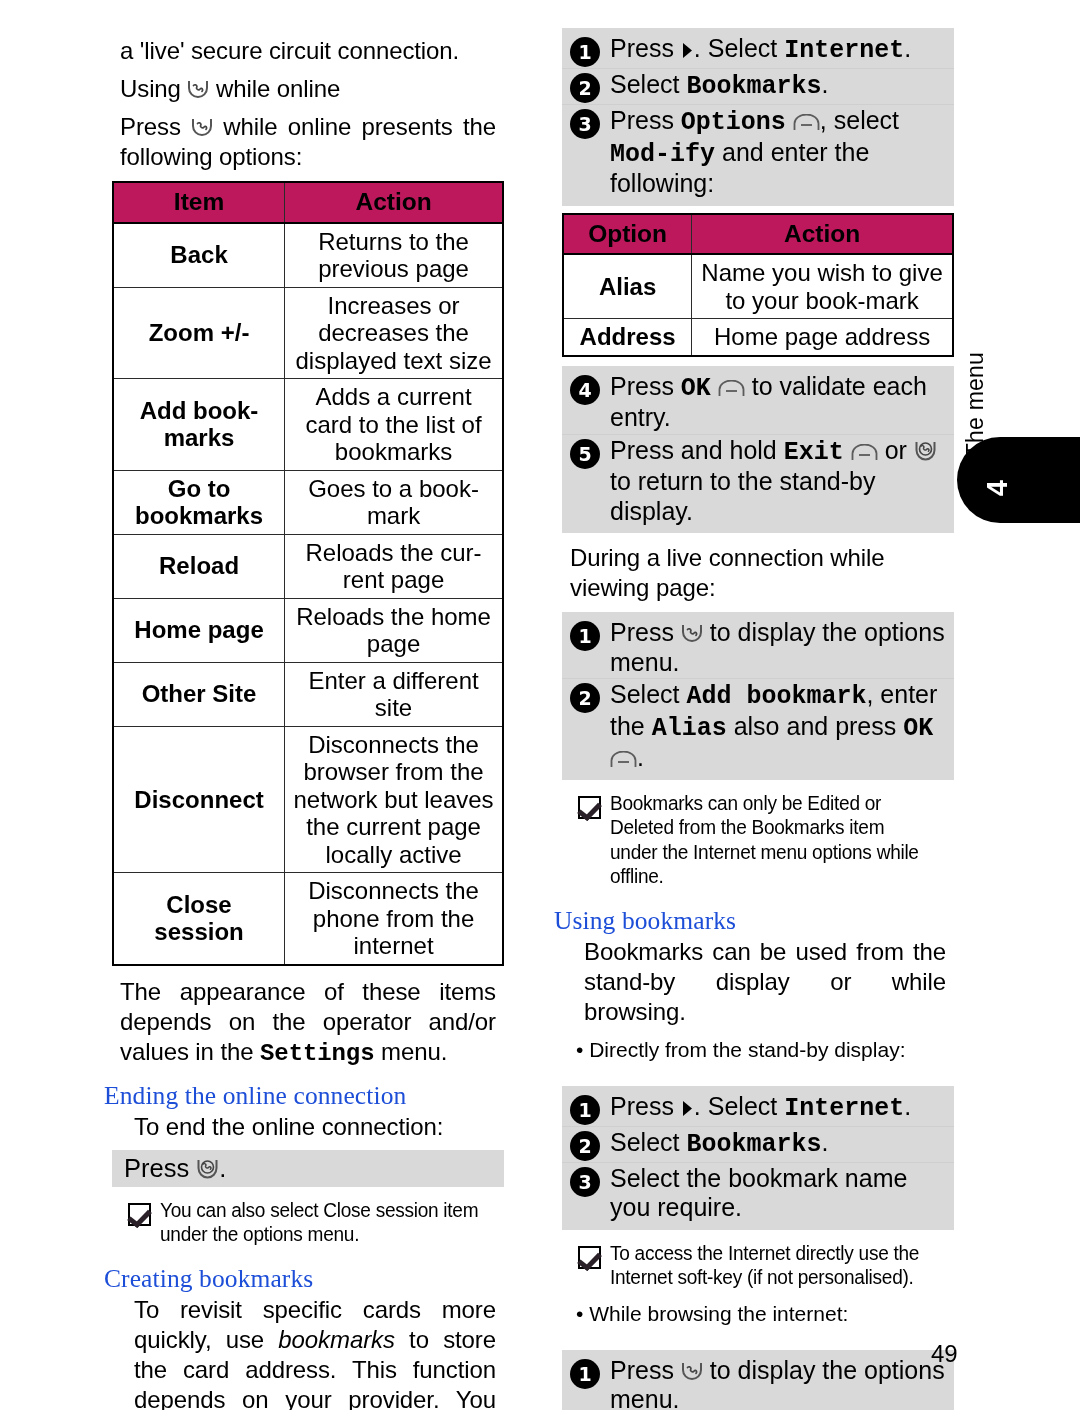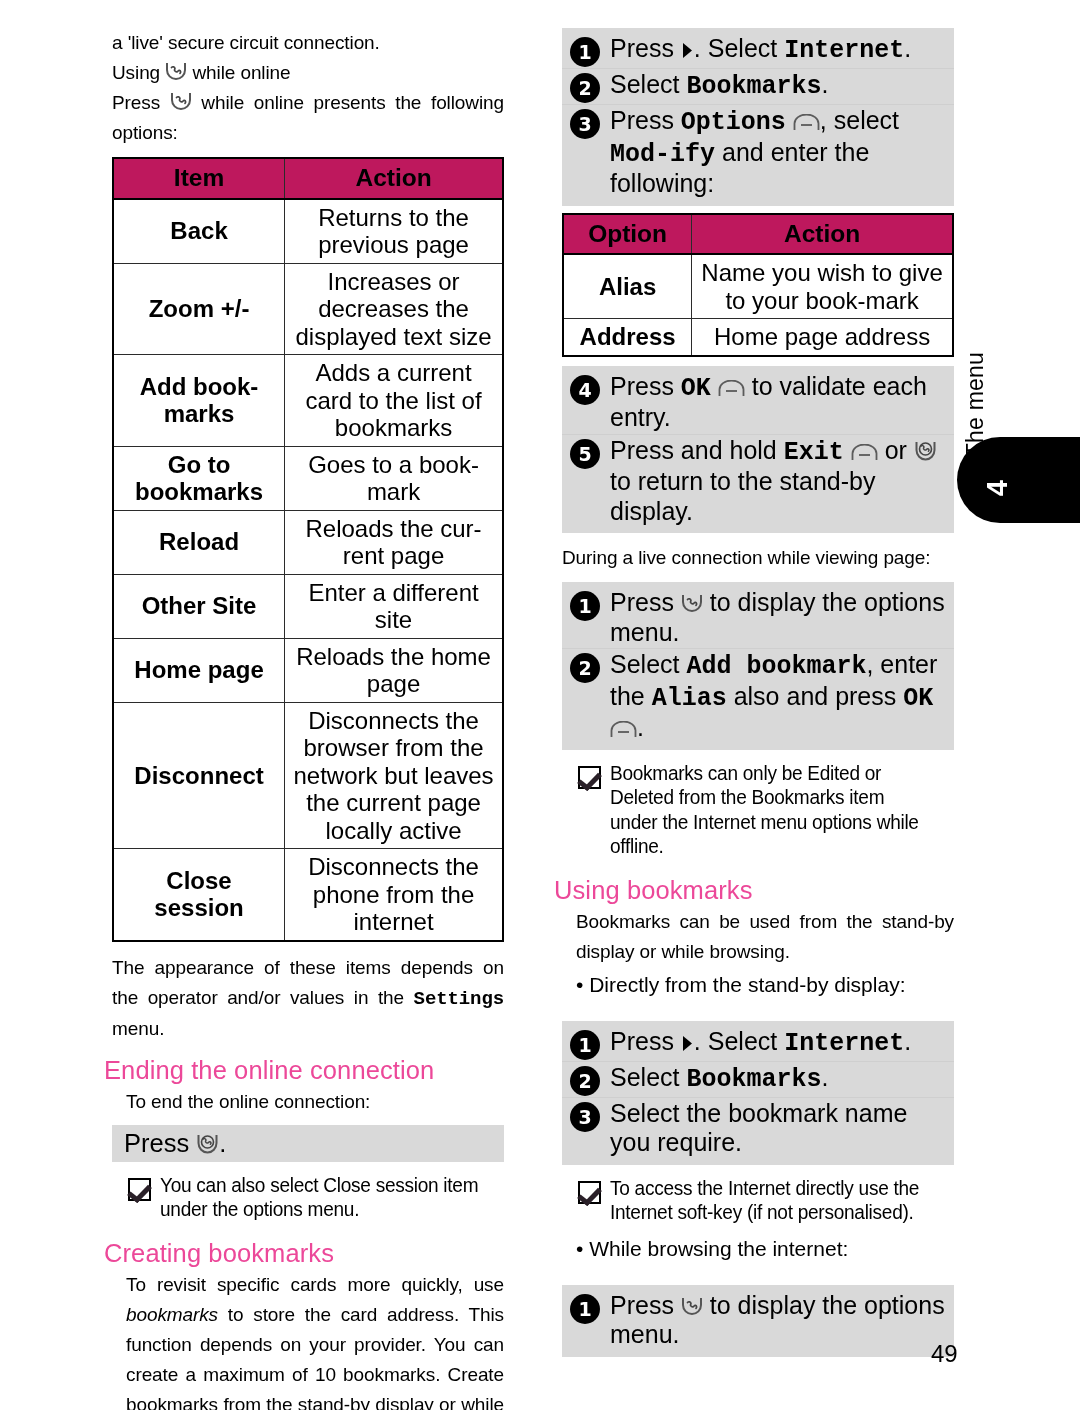--- a/index.html
+++ b/index.html
@@ -23,39 +23,40 @@
   .col {
     position: absolute;
     top: 28px;
     width: 392px;
   }
   .col-left  { left: 112px; }
   .col-right { left: 562px; }
 
   
   .para {
-    font-size: 19px;
+    font-size: 24px;
     line-height: 30px;
     text-align: justify;
-    margin: 0;
+    margin: 8px;
     letter-spacing: -0.1px;
   }
   .para.nojust { text-align: left; }
   .indent { padding-left: 14px; }
   .b { font-weight: bold; font-family: Liberation Mono, monospace; }
   .i { font-style: italic; }
 
   
   .h2 {
     font-size: 25.5px;
     line-height: 31px;
-    color: #ec4899;
+    color: #1d4ed8;
     margin: 11px 0 0 -8px;
     font-weight: normal;
     letter-spacing: 0.1px;
+    font-family: Liberation Serif, serif;
   }
 
   
   table.tbl {
     border-collapse: collapse;
     width: 100%;
     margin-top: 9px;
     border: 2.4px solid #000;
     table-layout: fixed;
   }
@@ -290,26 +291,26 @@
         </tr>
         <tr>
           <td class="keycell">Go to bookmarks</td>
           <td>Goes to a book-mark</td>
         </tr>
         <tr>
           <td class="keycell">Reload</td>
           <td>Reloads the cur-rent page</td>
         </tr>
         <tr>
+          <td class="keycell">Home page</td>
+          <td>Reloads the home page</td>
+        </tr>
+        <tr>
           <td class="keycell">Other Site</td>
           <td>Enter a different site</td>
-        </tr>
-        <tr>
-          <td class="keycell">Home page</td>
-          <td>Reloads the home page</td>
         </tr>
         <tr>
           <td class="keycell">Disconnect</td>
           <td>Disconnects the browser from the network but leaves the current page locally active</td>
         </tr>
         <tr>
           <td class="keycell">Close session</td>
           <td>Disconnects the phone from the internet</td>
         </tr>
       </tbody>

